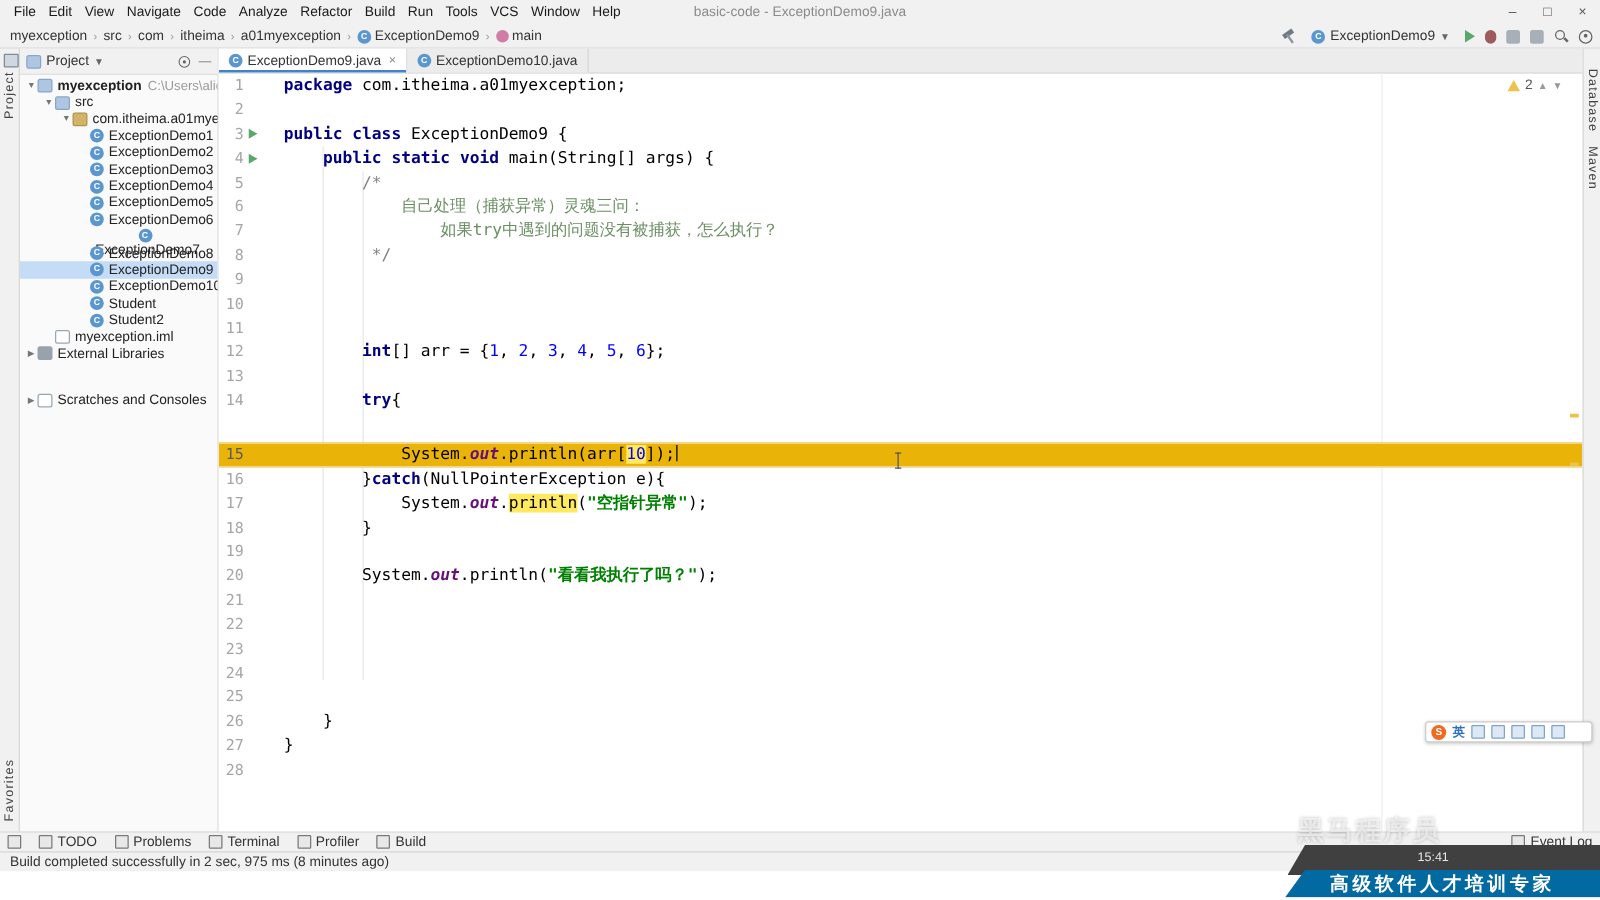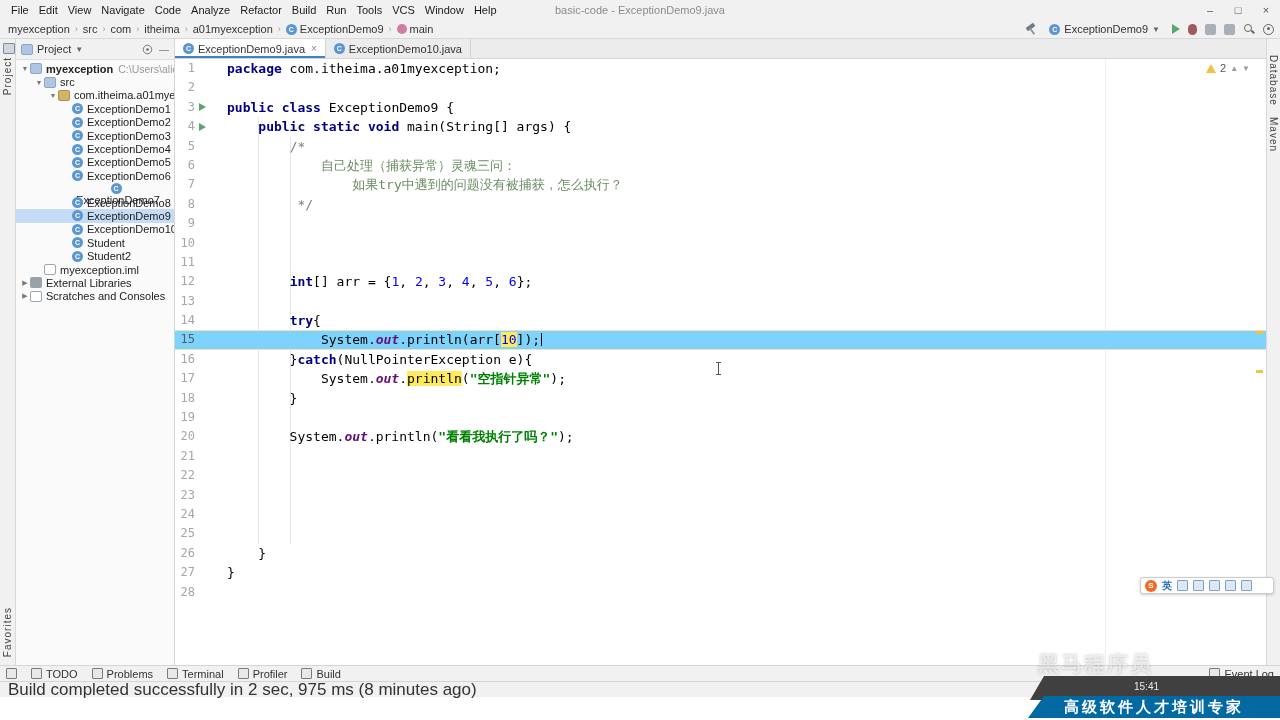--- a/index.html
+++ b/index.html
@@ -67,21 +67,21 @@
   .tab-close{color:#888;font-size:10px;margin-left:2px;}
   .editor{position:relative;flex:1;overflow:hidden;background:#fff;}
   .iguide{position:absolute;width:1px;background:#E7E7E7;}
   .margin-guide{position:absolute;top:0;bottom:0;width:1px;background:#EFEFEF;}
   .code-row{display:flex;height:19.4px;line-height:19.4px;font-family:"DejaVu Sans Mono","Liberation Mono",monospace;
             font-size:13px;white-space:pre;position:relative;}
   .gutter-num{width:20px;text-align:right;color:#A6A6A6;font-size:12px;flex:none;font-family:"DejaVu Sans Mono",monospace;}
   .run-slot{width:14px;flex:none;display:flex;align-items:center;justify-content:center;}
   .run-tri{width:0;height:0;border-left:7px solid #59A869;border-top:4px solid transparent;border-bottom:4px solid transparent;}
   .code-text{padding-left:18px;flex:1;color:#000;}
-  .hl-row{background:#7dd3fc;box-shadow:inset 0 1px 0 #EFE3B5,inset 0 -1px 0 #EFE3B5;}
+  .hl-row{background:#eab308;box-shadow:inset 0 1px 0 #EFE3B5,inset 0 -1px 0 #EFE3B5;margin-top:24px;}
   .hl-row .gutter-num{color:#5c5c5c;}
   .s-kw{color:#000080;font-weight:bold;}
   .s-pl{color:#000;}
   .s-num{color:#0000FF;}
   .s-str{color:#008000;font-weight:bold;}
   .s-cm{color:#808080;}
   .s-cmc{color:#6B8E63;}
   .s-fld{color:#660E7A;font-weight:bold;font-style:italic;}
   .s-hn{color:#0000FF;background:#FFE95E;}
   .s-hi{color:#000;background:#FFE95E;}
@@ -91,21 +91,21 @@
   .insp-chev{color:#999;font-size:8px;}
   .stripe-tick{position:absolute;right:3px;width:7px;height:3px;background:#E8C44B;}
   .ibeam{position:absolute;width:1px;height:13px;background:#555;}
   .ibeam:before,.ibeam:after{content:"";position:absolute;left:-2px;width:5px;height:1px;background:#555;}
   .ibeam:before{top:0;} .ibeam:after{bottom:0;}
   
   .toolwin-bar{height:16px;background:#F1F1F1;border-top:1px solid #D5D5D5;display:flex;align-items:center;font-size:11px;padding:0 6px;gap:14px;box-sizing:border-box;justify-content:space-between;}
   .twb-item{display:flex;align-items:center;gap:4px;color:#333;}
   .twb-ic{width:9px;height:9px;border:1px solid #7a7a7a;border-radius:1px;background:#e8e8e8;}
   .twb-right{margin-left:auto;display:flex;gap:10px;}
-  .statusbar{height:16px;background:#F1F1F1;border-top:1px solid #D5D5D5;display:flex;align-items:center;font-size:17px;color:#333;padding:0 8px;box-sizing:border-box;}
+  .statusbar{height:16px;background:#F1F1F1;border-top:1px solid #D5D5D5;display:flex;align-items:center;font-size:11px;color:#333;padding:0 8px;box-sizing:border-box;}
   
   .ime-bar{position:absolute;left:1140px;top:577px;width:134px;height:17px;background:#fff;border:1px solid #ccc;border-radius:3px;
            box-shadow:0 1px 3px rgba(0,0,0,.2);display:flex;align-items:center;gap:5px;padding:0 4px;box-sizing:border-box;z-index:30;}
   .ime-logo{width:12px;height:12px;border-radius:50%;background:#F26A21;color:#fff;font-size:8px;font-weight:bold;display:flex;align-items:center;justify-content:center;}
   .ime-mode{font-size:10px;color:#2d6fc2;font-weight:bold;}
   .ime-ic{width:9px;height:9px;border:1px solid #7fa3c8;border-radius:1px;background:#dce9f5;}
   .watermark{position:absolute;left:1038px;top:650px;font-size:21px;font-weight:bold;color:rgba(255,255,255,.55);
              text-shadow:0 0 3px rgba(0,0,0,.25);z-index:31;letter-spacing:2px;}
   .banner-navy{position:absolute;left:1030px;top:676px;width:250px;height:24px;background:#404040;
                clip-path:polygon(14px 0,100% 0,100% 100%,0 100%);z-index:32;}
@@ -289,21 +289,21 @@
           <div class="trow" style="padding-left: 18px;">
             <span class="chev"></span>
             <span class="tic tic-file"></span>
             <span class="t-label">myexception.iml</span>
           </div>
           <div class="trow" style="padding-left: 4px;">
             <span class="chev">▶</span>
             <span class="tic tic-lib"></span>
             <span class="t-label">External Libraries</span>
           </div>
-          <div class="trow" style="padding-left: 4px;">
+          <div class="trow" style="padding-left: 4px; margin-top: 24px;">
             <span class="chev">▶</span>
             <span class="tic tic-scratch"></span>
             <span class="t-label">Scratches and Consoles</span>
           </div>
         </div>
     </div>
 
     <div class="editor-col">
       <div class="tabstrip">
           <div class="tab active">

